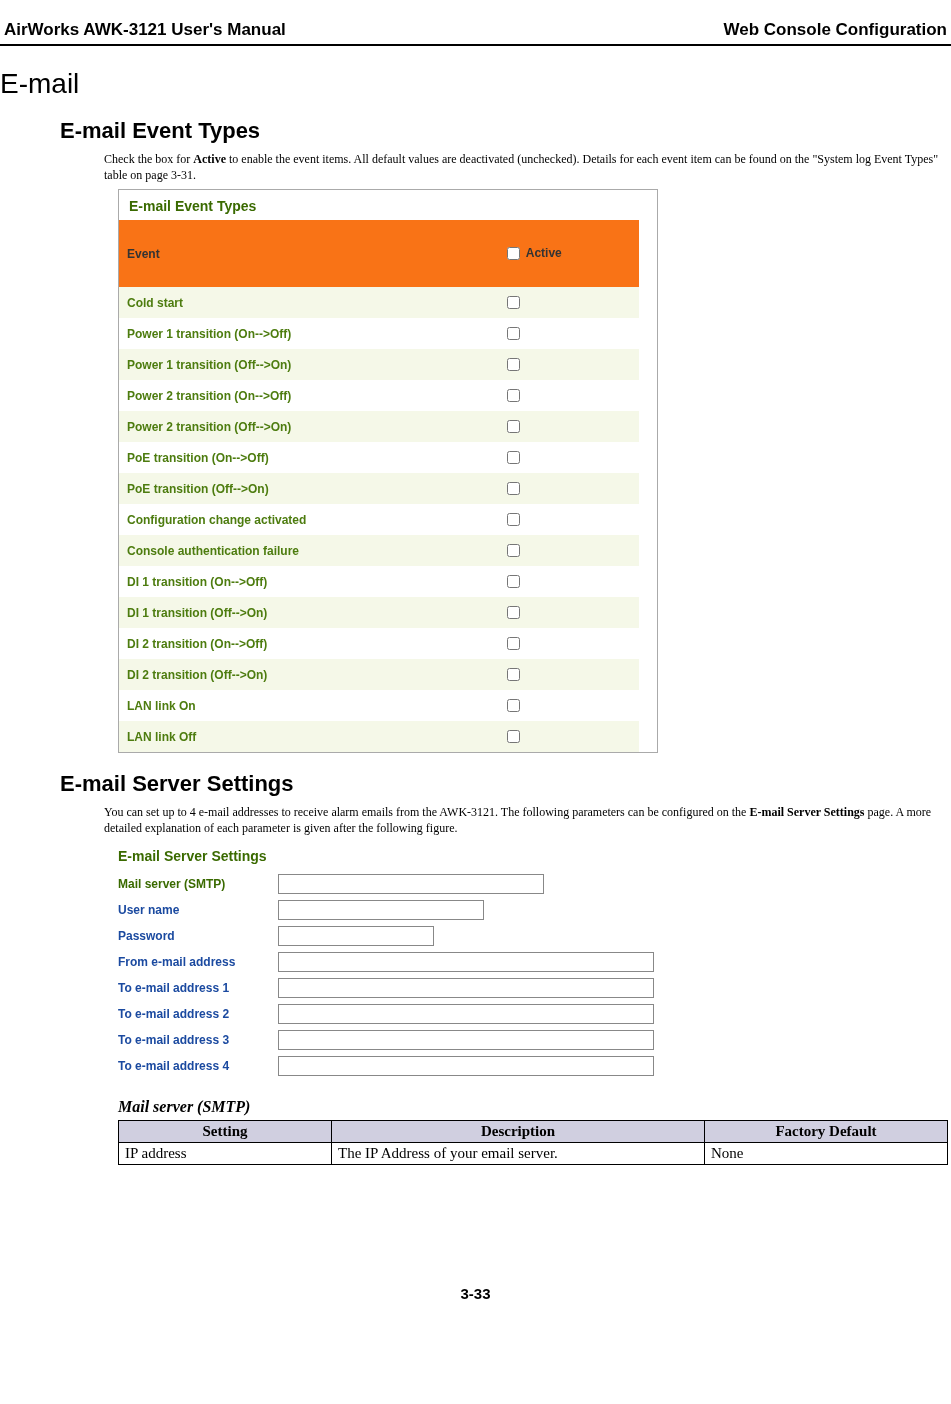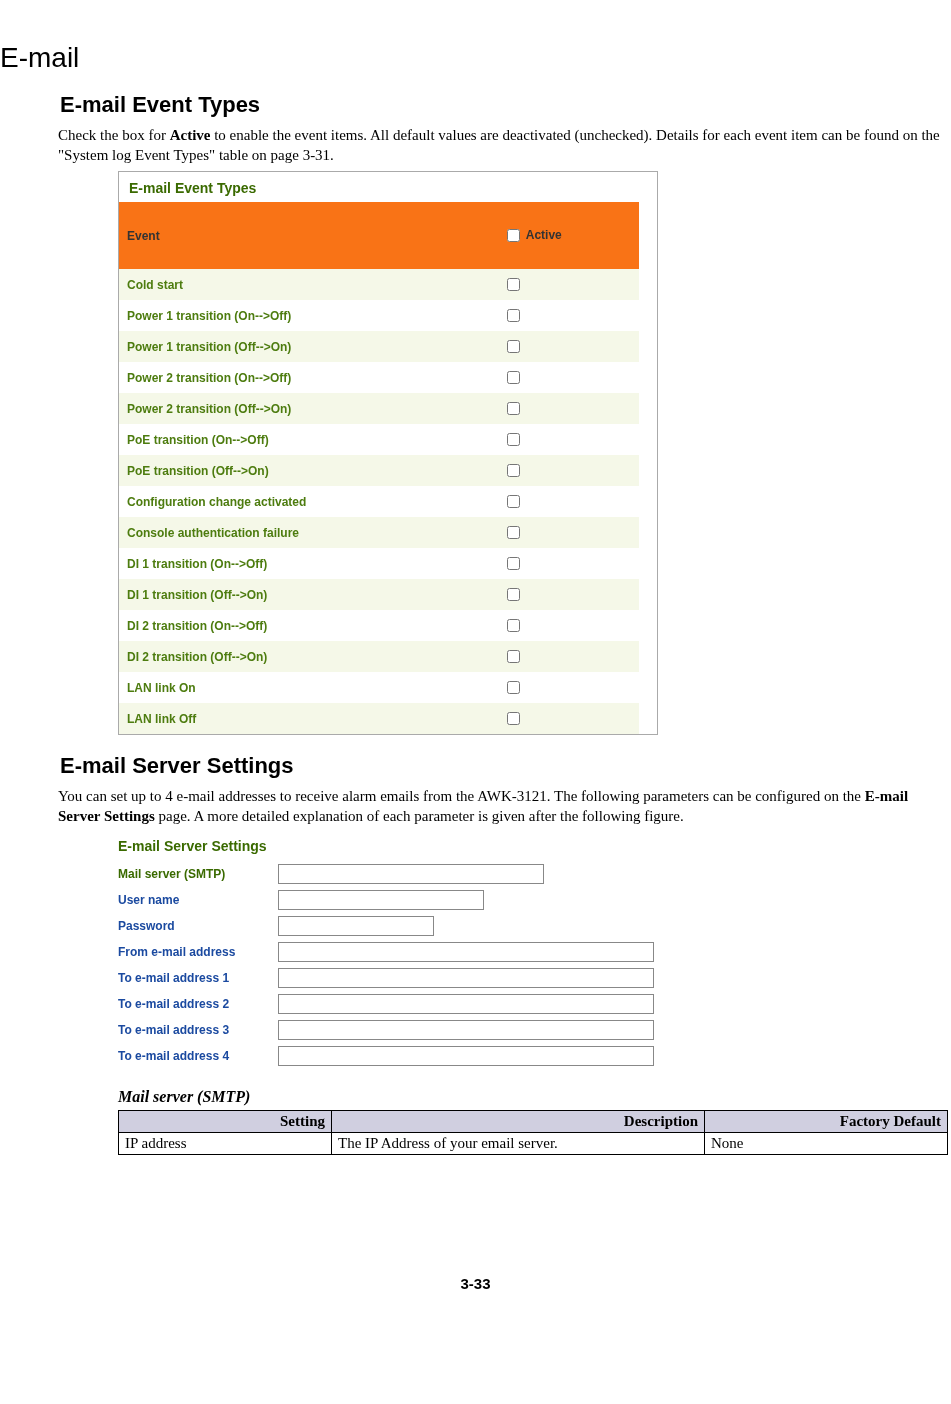--- a/index.html
+++ b/index.html
@@ -29,23 +29,23 @@
     font-weight: normal;
     margin: 22px 0 10px 0;
   }
   h2.sub {
     font-family: Arial, Helvetica, sans-serif;
     font-size: 22px;
     font-weight: bold;
     margin: 18px 0 8px 60px;
   }
   p.body {
-    font-size: 15px;
+    font-size: 12px;
     line-height: 1.3;
-    margin: 6px 4px 6px 58px;
+    margin: 6px 4px 6px 104px;
   }
   .bold { font-weight: bold; }
   .shot {
     margin-left: 118px;
     border: 1px solid #aaa;
     box-sizing: border-box;
   }
   .shot-title {
     font-family: Verdana, Arial, sans-serif;
     font-size: 14px;
@@ -135,36 +135,40 @@
     font-size: 15px;
     width: 830px;
   }
   table.param th, table.param td {
     border: 1px solid #000;
     padding: 2px 6px;
     text-align: left;
   }
   table.param th {
     background: #d0cfe0;
-    text-align: right;
+    text-align: center;
     font-weight: bold;
   }
   .footer {
     text-align: center;
     font-family: Arial, Helvetica, sans-serif;
     font-weight: bold;
     font-size: 15px;
     margin-top: 120px;
   }
 </style>
 </head>
 <body>
 
 <div class="page">
 
+  <div class="header-row">
+    <span>AirWorks AWK-3121 User's Manual</span>
+    <span>Web Console Configuration</span>
+  </div>
 
   <h1 class="section">E-mail</h1>
 
   <h2 class="sub">E-mail Event Types</h2>
 
   <p class="body">
     <span>Check the box for </span><span class="bold">Active</span><span> to enable the event items. All default values are deactivated (unchecked). Details for each event item can be found on the "System log Event Types" table on page 3-31.</span>
   </p>
 
   <div class="shot" style="width:540px;">

